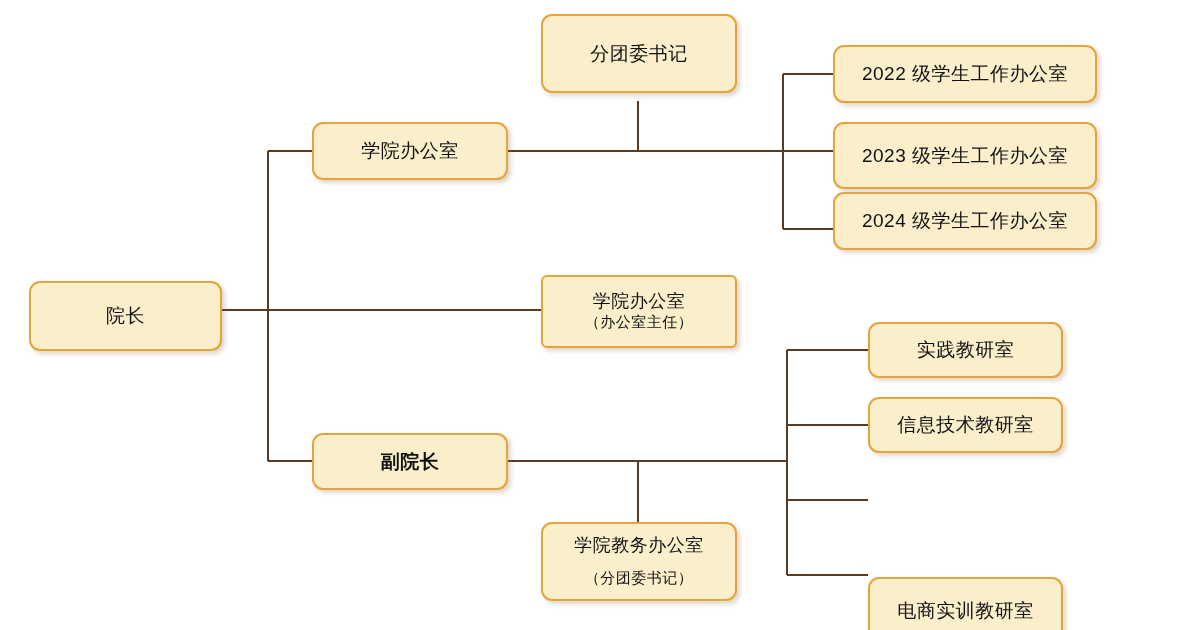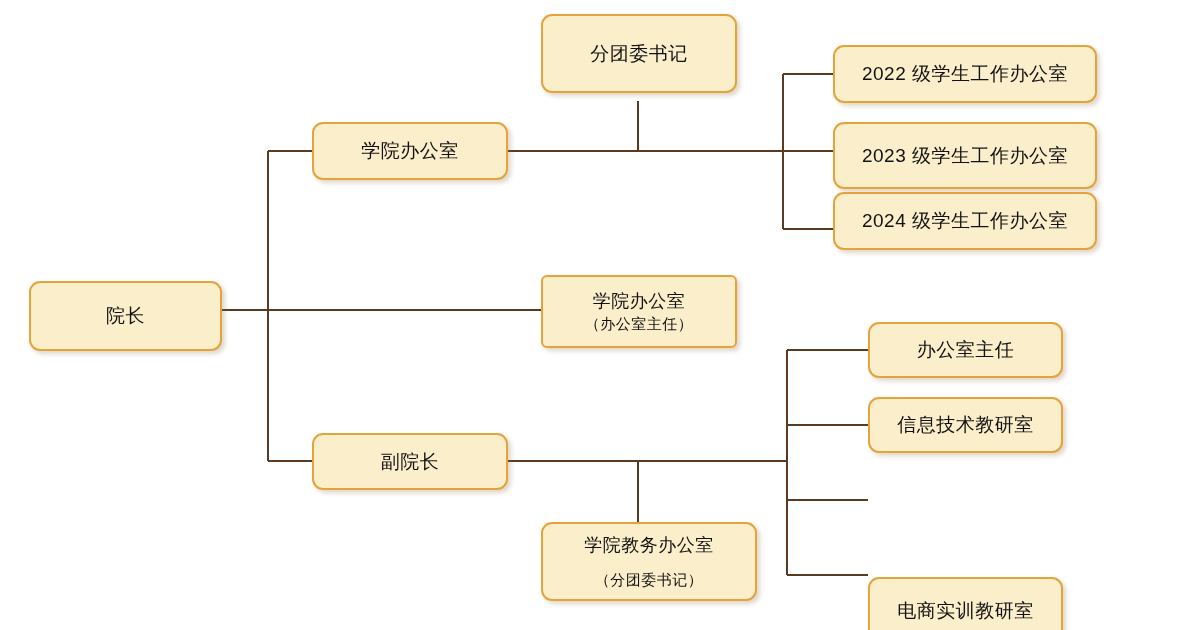--- a/index.html
+++ b/index.html
@@ -41,21 +41,21 @@
     font-size: 19px;
     line-height: 1.15;
     letter-spacing: 0.5px;
     white-space: nowrap;
   }
   .node.has-sub .title {
     font-size: 18px;
     margin-bottom: 1px;
   }
   .node .subtitle {
-    font-family: Liberation Sans, sans-serif;
+    font-family: Liberation Mono, monospace;
     font-size: 15px;
     line-height: 1.15;
     letter-spacing: 0.5px;
     white-space: nowrap;
     margin-top: 2px;
   }
   .node.wide .title {
     font-size: 19px;
   }
 </style>
@@ -120,31 +120,31 @@
 
   <div class="node wide" style="left:833px; top:192px; width:264px; height:58px;">
     <span class="title">2024 级学生工作办公室</span>
   </div>
 
   <div class="node has-sub" style="left:541px; top:275px; width:196px; height:73px;border-radius:6px;">
     <span class="title">学院办公室</span>
     <span class="subtitle">（办公室主任）</span>
   </div>
 
-  <div class="node" style="left:312px; top:433px; width:196px; height:57px;">
+  <div class="node" style="left:312px; top:433px; width:196px; height:57px;font-weight:bold;">
     <span class="title">副院长</span>
   </div>
 
-  <div class="node has-sub" style="left:541px; top:522px; width:216px; height:79px;gap:12px;">
+  <div class="node has-sub" style="left:541px; top:522px; width:196px; height:79px;gap:12px;">
     <span class="title">学院教务办公室</span>
     <span class="subtitle">（分团委书记）</span>
   </div>
 
   <div class="node" style="left:868px; top:322px; width:195px; height:56px;">
-    <span class="title">办公室主任</span>
+    <span class="title">实践教研室</span>
   </div>
 
   <div class="node" style="left:868px; top:397px; width:195px; height:56px;border-radius:11px;">
     <span class="title">信息技术教研室</span>
   </div>
 
 
   <div class="node" style="left:868px; top:577px; width:195px; height:68px;">
     <span class="title">电商实训教研室</span>
   </div>

